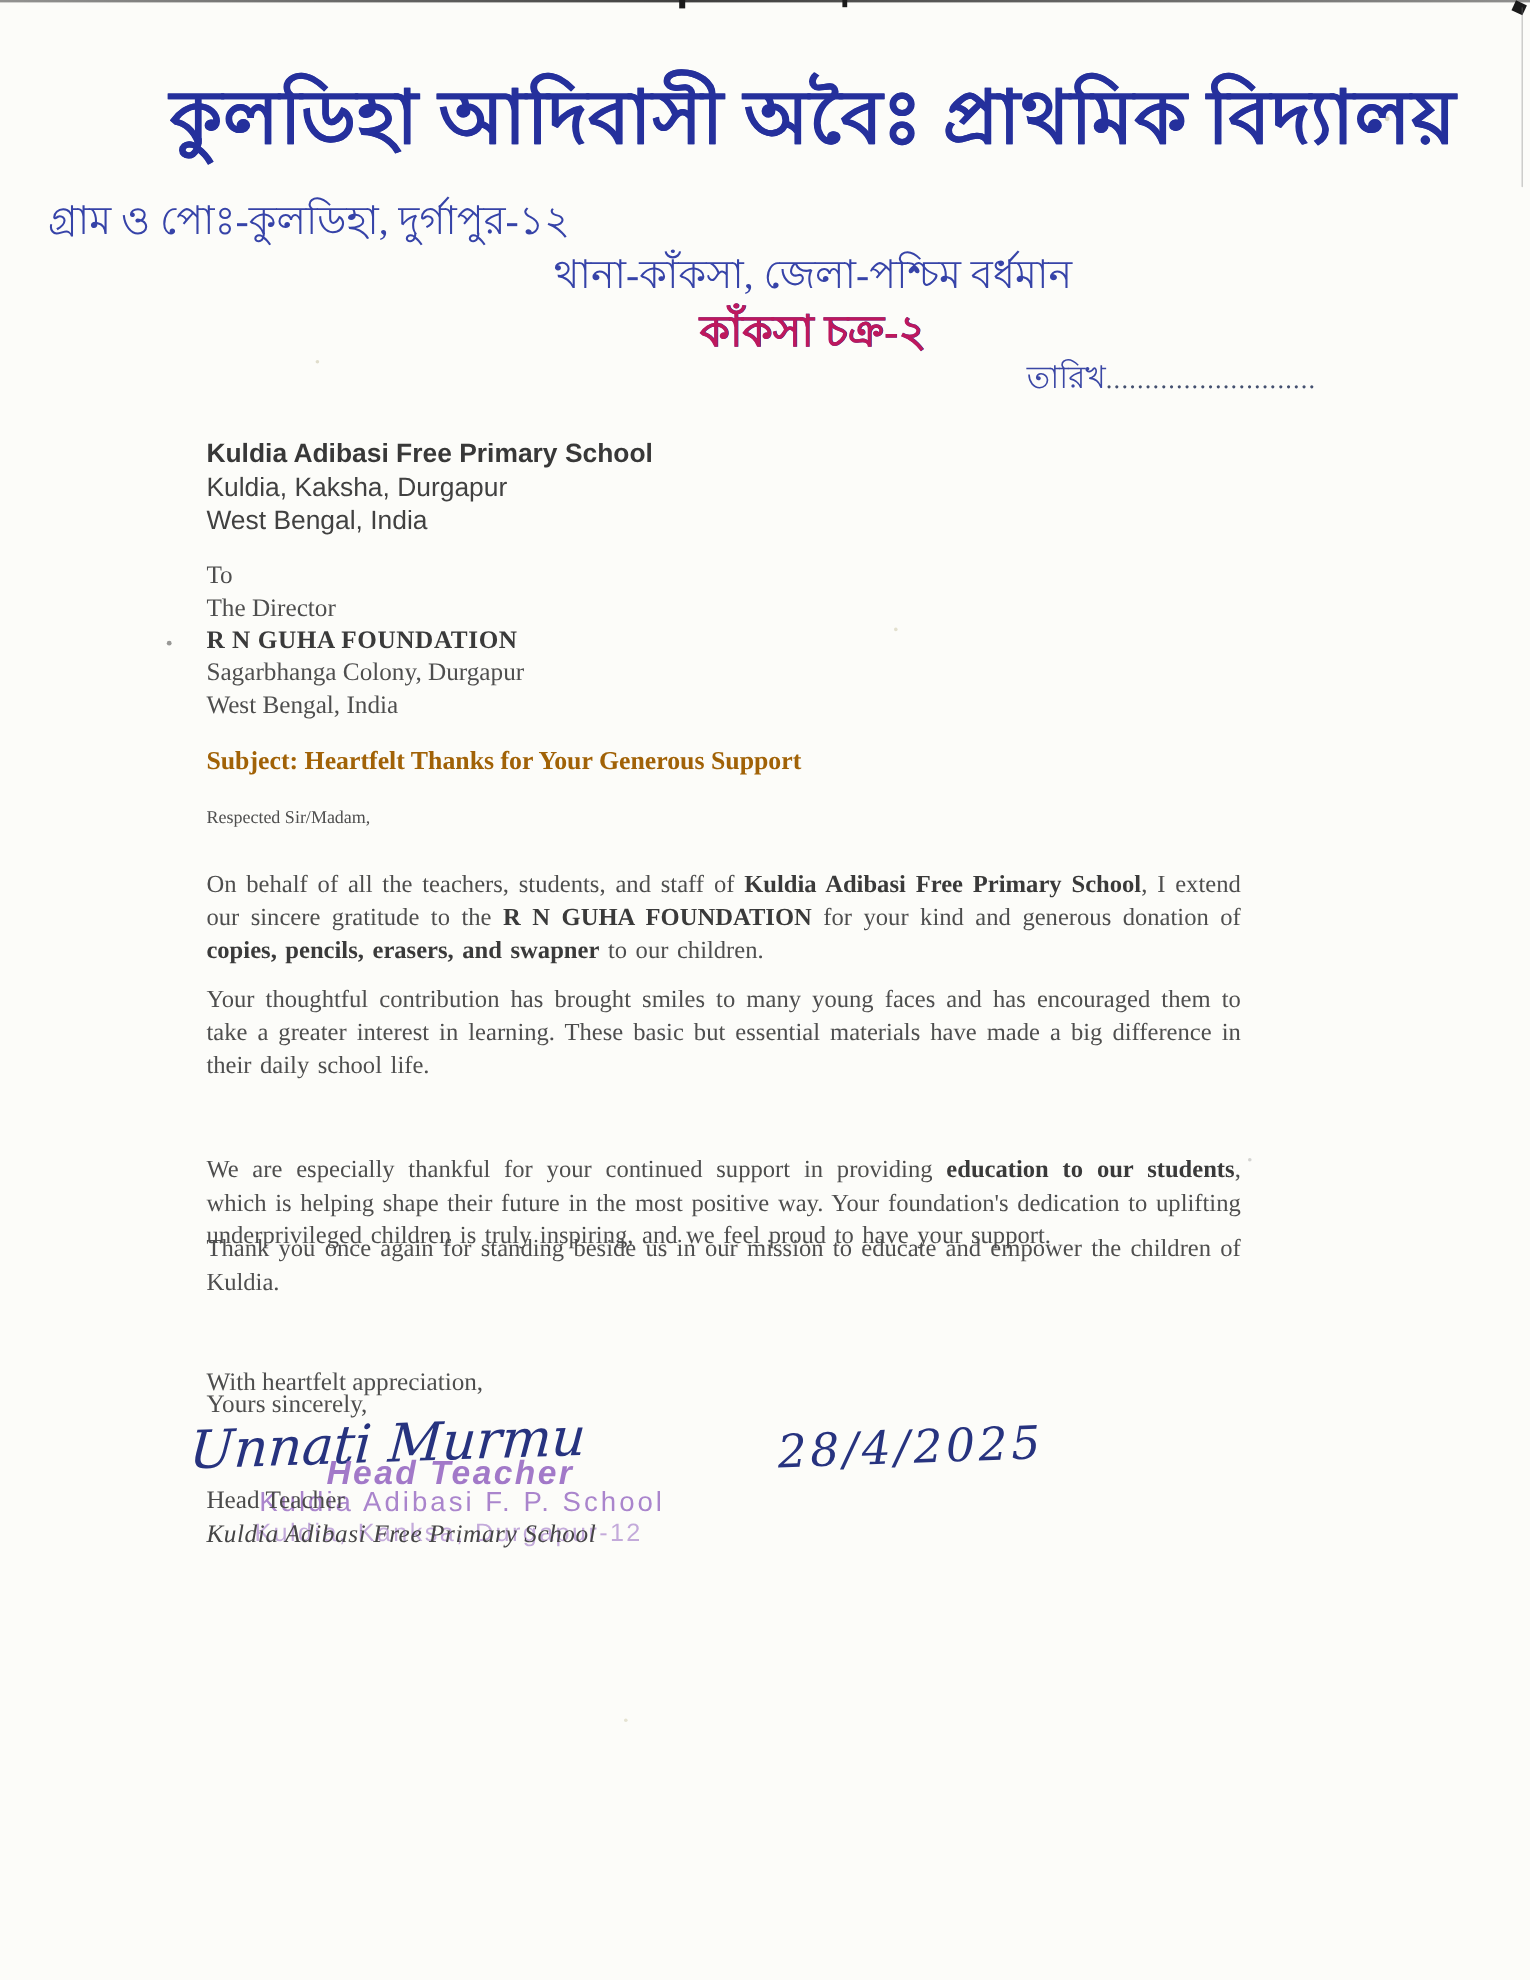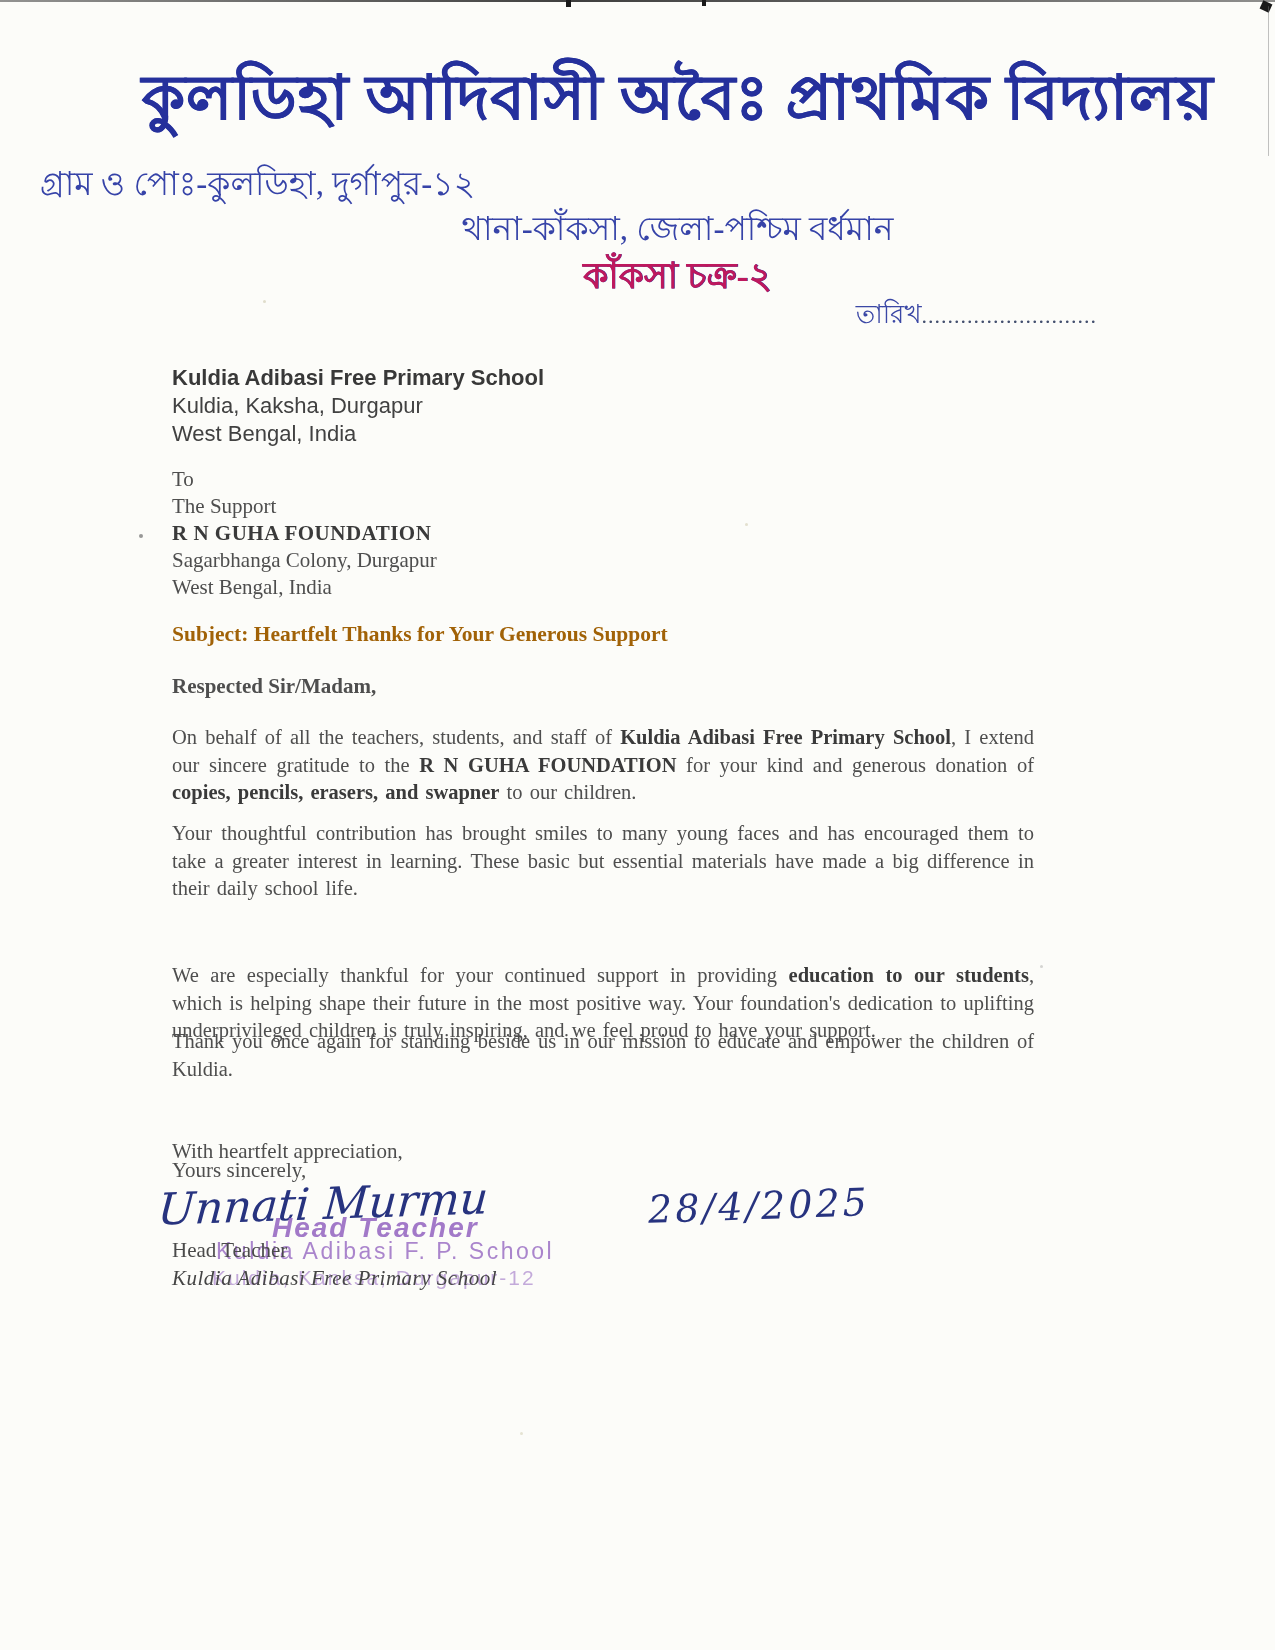--- a/index.html
+++ b/index.html
@@ -61,21 +61,21 @@
   .date-dots { color: #44506f; letter-spacing: 1px; font-size: 22px; }
 
   
   .block { position: absolute; left: 172px; width: 862px; color: #4e4e4e; }
   .sans { font-family: "Liberation Sans", sans-serif; }
   .sender-block { top: 364px; font-size: 22px; line-height: 28px; color: #414141; }
   .sender-name { font-weight: 700; color: #383838; }
   .recipient-block { top: 466px; font-size: 21px; line-height: 27px; }
   .recipient-org { font-weight: 700; color: #3a3a3a; letter-spacing: 0.5px; }
   .subject-block { top: 622px; font-size: 21.5px; font-weight: 700; color: #a16207; }
-  .salutation-block { top: 674px; font-size: 21px; font-weight: bold; }
+  .salutation-block { top: 674px; font-size: 15px; }
   .para { font-size: 20.5px; line-height: 27.5px; text-align: justify; word-spacing: 2px; }
   .p1 { top: 724px; }
   .p2 { top: 820px; }
   .p3 { top: 962px; }
   .p4 { top: 1028px; }
   .para b { color: #3a3a3a; }
   .closing-block { top: 1139px; font-size: 21px; }
   .signoff-block { top: 1158px; font-size: 21px; }
 
   
@@ -142,21 +142,21 @@
   </div>
 
   <div class="block sans sender-block">
     <div class="sender-name">Kuldia Adibasi Free Primary School</div>
     <div>Kuldia, Kaksha, Durgapur</div>
     <div>West Bengal, India</div>
   </div>
 
   <div class="block recipient-block">
     <div>To</div>
-    <div>The Support</div>
+    <div>The Director</div>
     <div class="recipient-org">R N GUHA FOUNDATION</div>
     <div>Sagarbhanga Colony, Durgapur</div>
     <div>West Bengal, India</div>
   </div>
 
   <div class="block subject-block">Subject: Heartfelt Thanks for Your Generous Support</div>
 
   <div class="block salutation-block">Respected Sir/Madam,</div>
 
   <div class="block para p1"><span>On behalf of all the teachers, students, and staff of </span><b>Kuldia Adibasi Free Primary School</b><span>, I extend our sincere gratitude to the </span><b>R N GUHA FOUNDATION</b><span> for your kind and generous donation of </span><b>copies, pencils, erasers, and swapner</b><span> to our children.</span></div>

